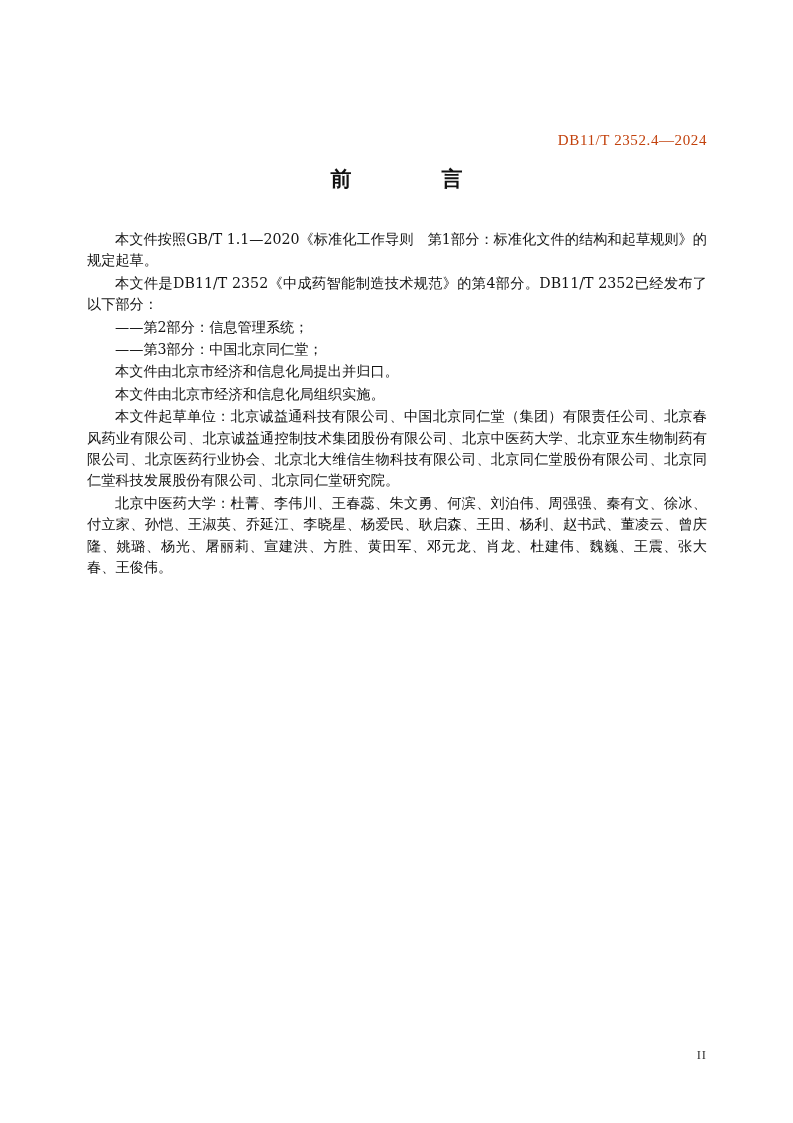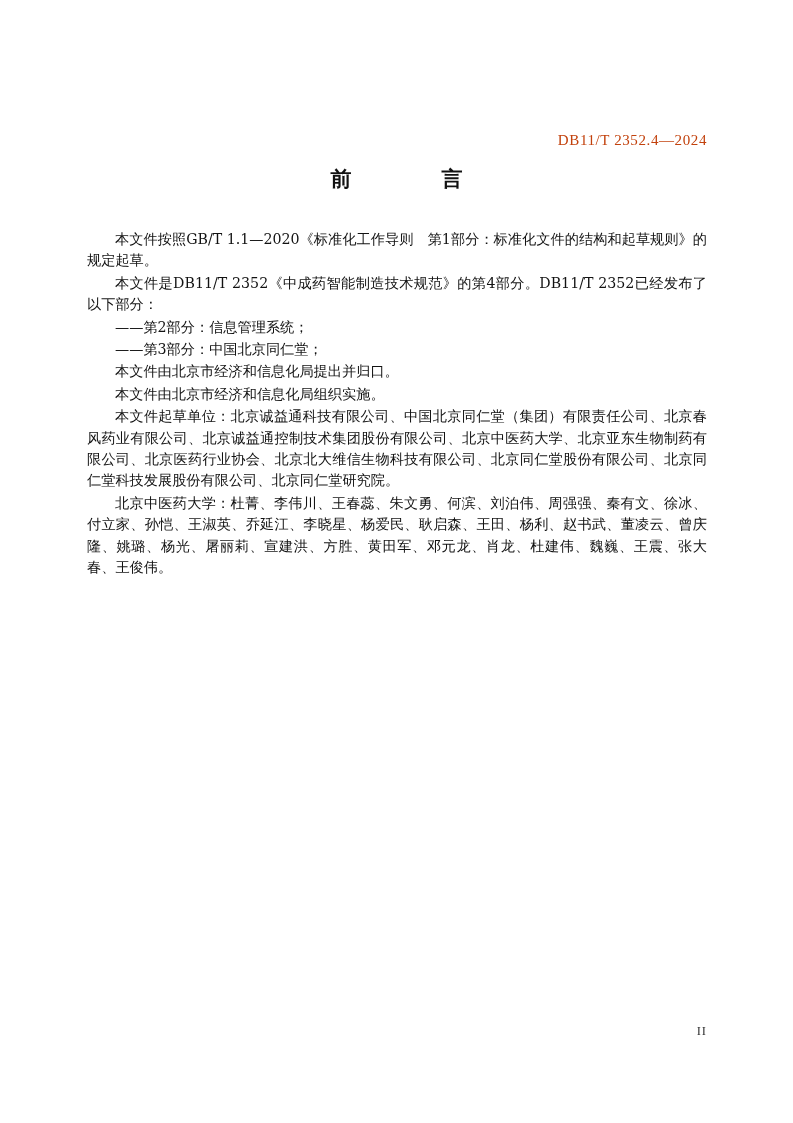--- a/index.html
+++ b/index.html
@@ -57,21 +57,21 @@
     padding: 0;
   }
   .indent {
     text-indent: 28px;
   }
   .dash-item {
     text-indent: 28px;
   }
   .page-number {
     position: absolute;
-    bottom: 84px;
+    bottom: 60px;
     right: 86px;
     font-family: "Liberation Serif", serif;
     font-size: 12.5px;
     color: #333333;
     letter-spacing: 1px;
   }
 </style>
 </head>
 <body>
 

